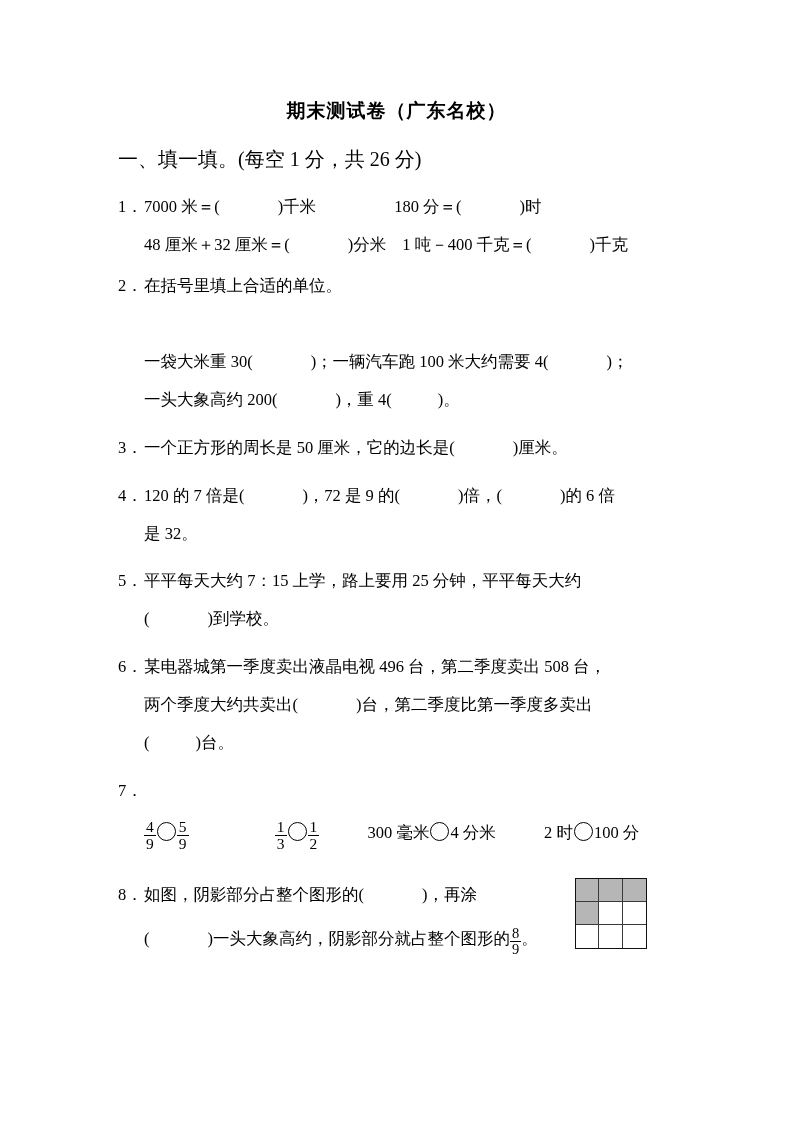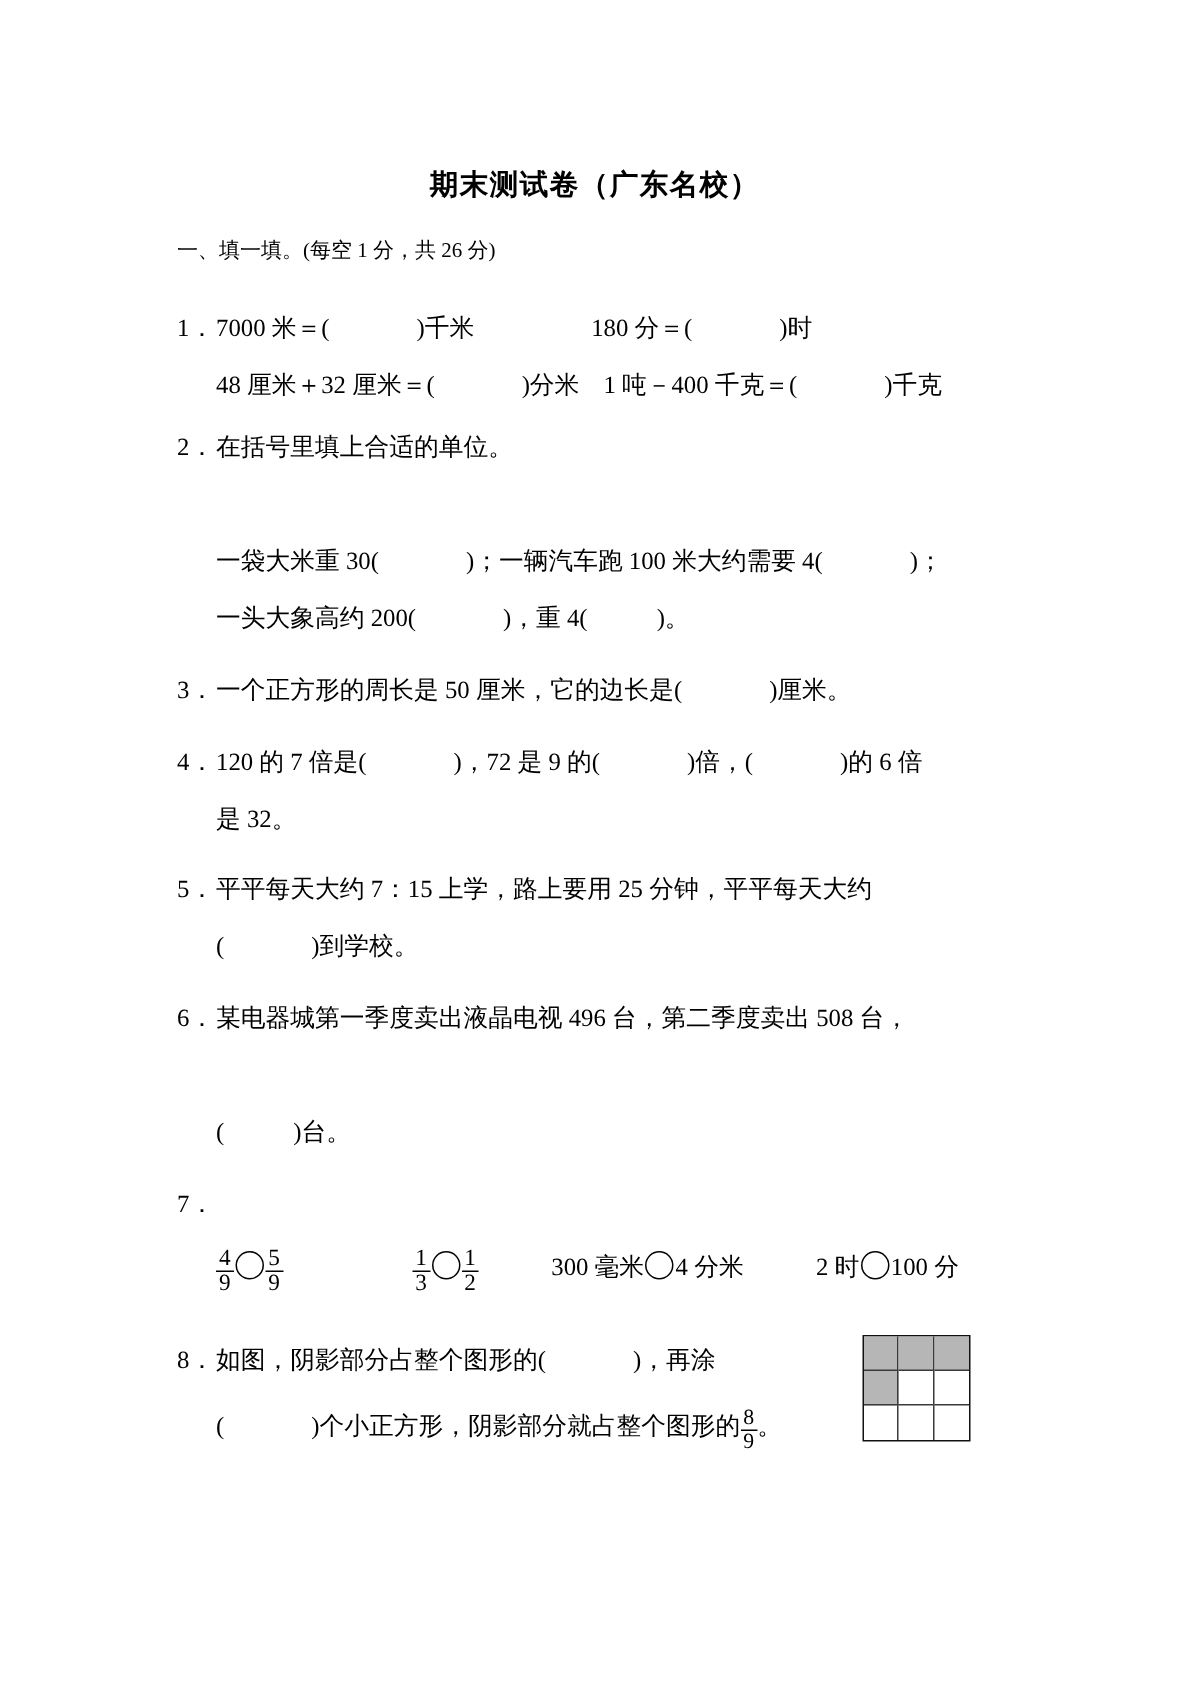--- a/index.html
+++ b/index.html
@@ -10,40 +10,40 @@
   body {
     width: 793px;
     height: 1122px;
     font-family: "Liberation Serif", "DejaVu Serif", serif;
     color: #000000;
     position: relative;
     overflow: hidden;
   }
   .page {
     position: absolute;
-    left: 0; top: 12px;
+    left: 0; top: 0;
     width: 793px;
     height: 942px;
   }
   .doc-title {
     position: absolute;
     left: 0;
     top: 98px;
     width: 793px;
     text-align: center;
     font-size: 19px;
     font-weight: bold;
     letter-spacing: 1px;
     font-family: "DejaVu Sans", "Liberation Sans", sans-serif;
   }
   .section-head {
     position: absolute;
     left: 118px;
     top: 146px;
-    font-size: 14px;
+    font-size: 20px;
     white-space: nowrap;
   }
   .q-num {
     position: absolute;
     left: 118px;
     font-size: 16.5px;
     white-space: nowrap;
   }
   .q-body {
     position: absolute;
@@ -169,20 +169,23 @@
     <span>平平每天大约 7：15 上学，路上要用 25 分钟，平平每天大约</span>
   </div>
   <div class="indent" style="top:608px">
     <span>(</span><span class="blank-wide"></span><span>)到学校。</span>
   </div>
 
   <div class="q-num" style="top:656px">6．</div>
   <div class="q-body" style="top:656px">
     <span>某电器城第一季度卖出液晶电视 496 台，第二季度卖出 508 台，</span>
   </div>
+  <div class="indent" style="top:694px">
+    <span>两个季度大约共卖出(</span><span class="blank-wide"></span><span>)台，第二季度比第一季度多卖出</span>
+  </div>
   <div class="indent" style="top:732px">
     <span>(</span><span class="blank-med"></span><span>)台。</span>
   </div>
 
   <div class="q-num" style="top:780px">7．</div>
 
   <div class="indent" style="top:818px">
     
     <span class="frac"><span class="num">4</span><span class="den">9</span></span><span class="op-circle small"></span><span class="frac"><span class="num">5</span><span class="den">9</span></span>
 
@@ -200,21 +203,21 @@
 
     
     <span>2 时</span><span class="op-circle small"></span><span>100 分</span>
   </div>
 
   <div class="q-num" style="top:884px">8．</div>
   <div class="q-body" style="top:884px">
     <span>如图，阴影部分占整个图形的(</span><span class="blank-wide"></span><span>)，再涂</span>
   </div>
   <div class="indent" style="top:925px">
-    <span>(</span><span class="blank-wide"></span><span>)个小正方形，阴影部分就占整个图形的</span><span class="frac frac-sm"><span class="num">8</span><span class="den">9</span></span><span>。</span>
+    <span>(</span><span class="blank-wide"></span><span>)一头大象高约，阴影部分就占整个图形的</span><span class="frac frac-sm"><span class="num">8</span><span class="den">9</span></span><span>。</span>
   </div>
 
   <div class="grid-fig">
     <div class="cell shaded" style="background: rgb(182, 182, 182);"></div>
     <div class="cell shaded" style="background: rgb(182, 182, 182);"></div>
     <div class="cell shaded" style="background: rgb(182, 182, 182);"></div>
     <div class="cell shaded" style="background: rgb(182, 182, 182);"></div>
     <div class="cell"></div>
     <div class="cell"></div>
     <div class="cell"></div>

